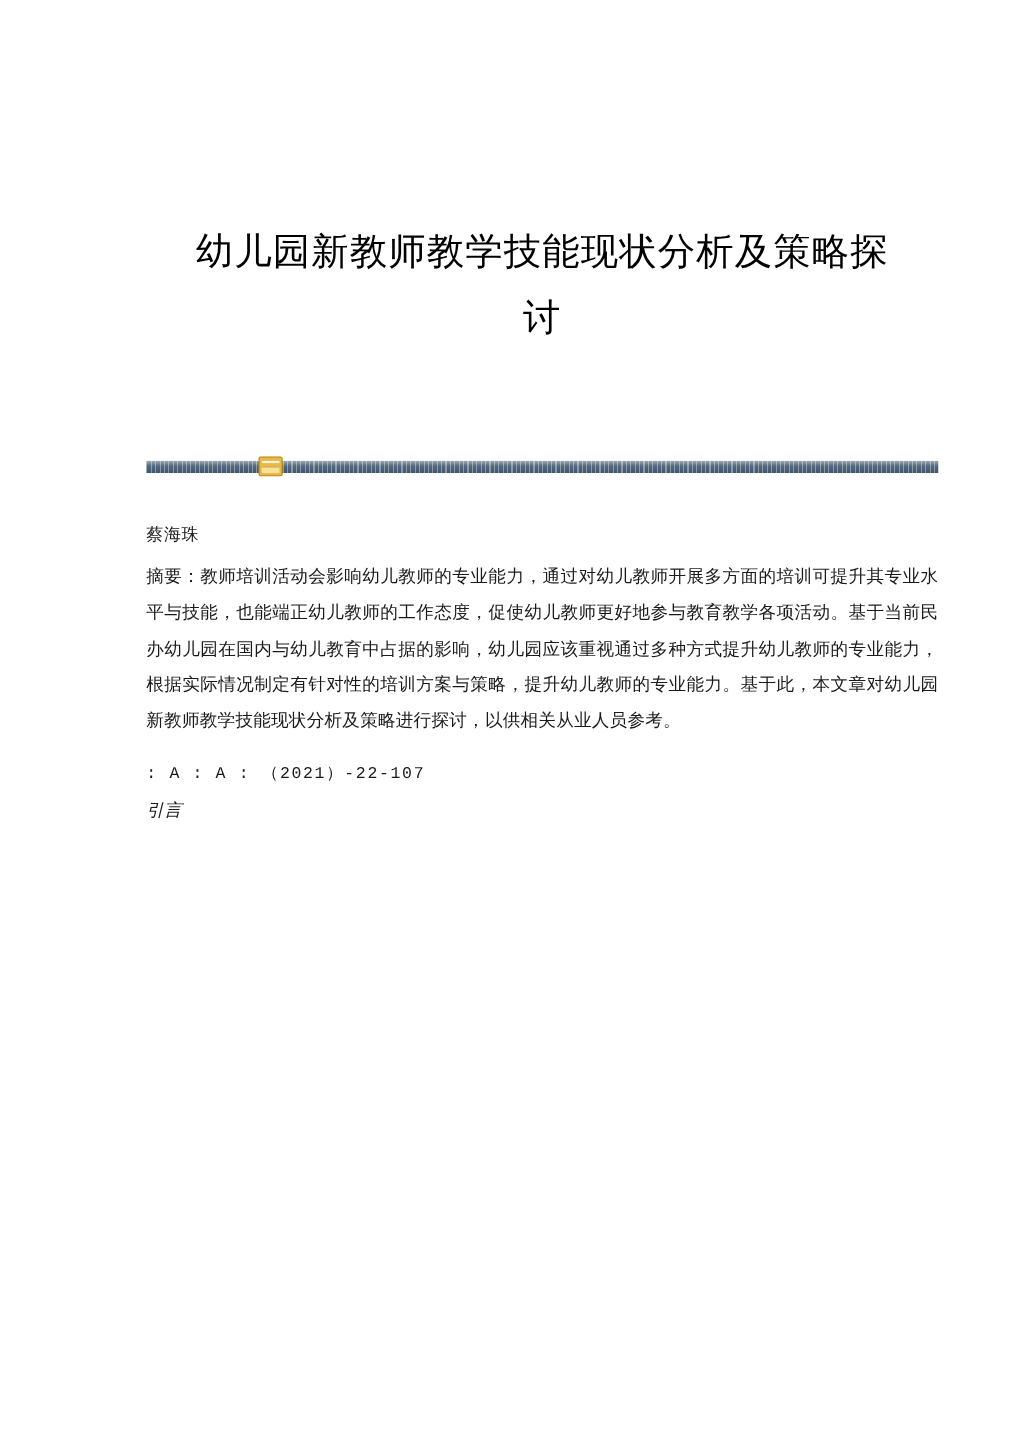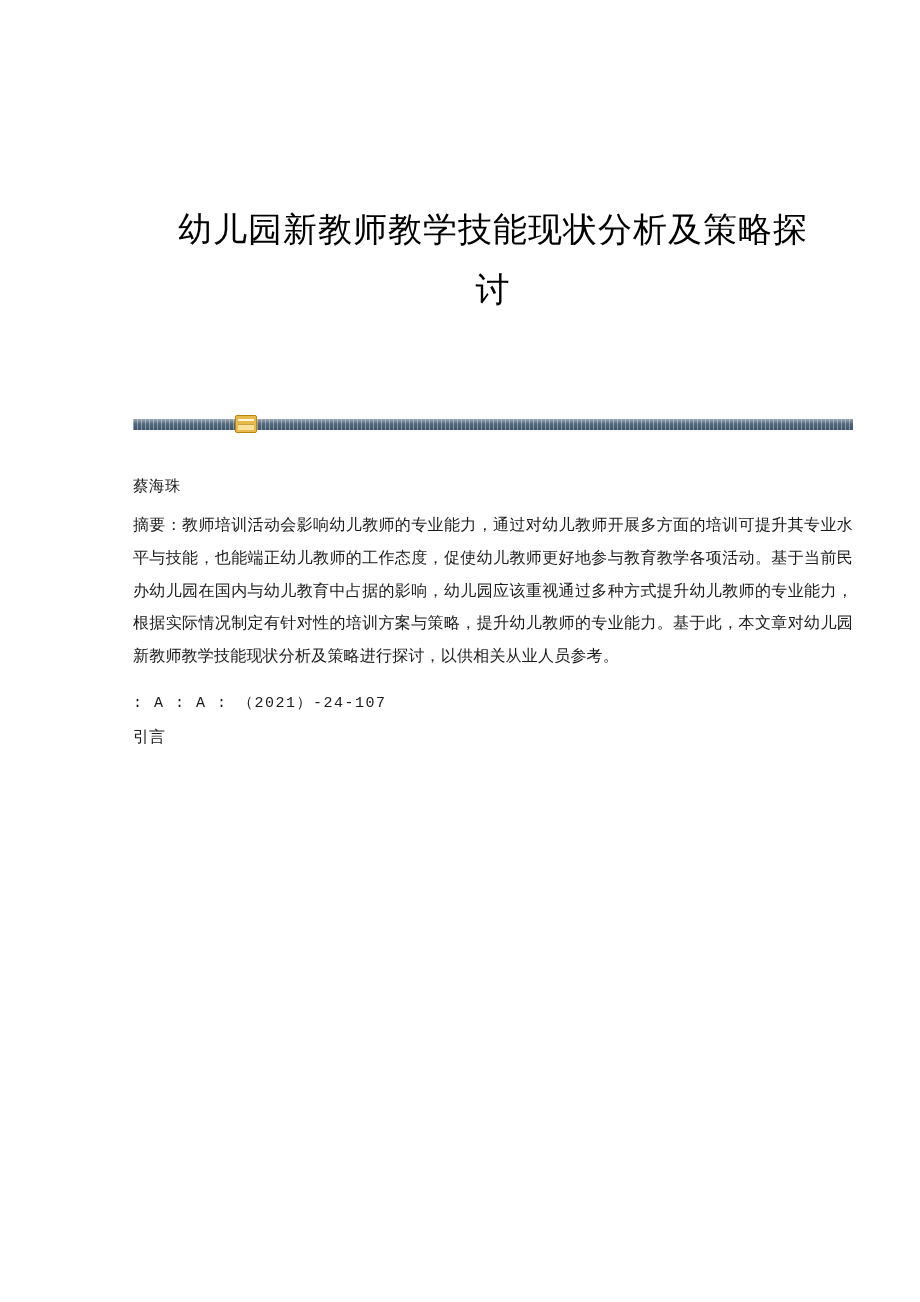--- a/index.html
+++ b/index.html
@@ -115,20 +115,21 @@
   }
   .para-meta {
     margin-top: 20px;
     font-family: "Liberation Mono", "DejaVu Sans Mono", monospace;
     font-size: 15px;
     letter-spacing: 1.5px;
   }
   .para-heading {
     margin-top: 8px;
     font-size: 16px;
+    font-style: italic;
   }
 </style>
 </head>
 <body>
 
 <div class="page">
   <div class="content">
 
     <h1 class="doc-title">幼儿园新教师教学技能现状分析及策略探讨</h1>
 
@@ -136,18 +137,18 @@
       <div class="divider-bar"></div>
       <div class="divider-hatch"></div>
       <div class="divider-icon"></div>
     </div>
 
     <div class="author">蔡海珠</div>
 
     <p class="para">摘要：教师培训活动会影响幼儿教师的专业能力，通过对幼儿教师开展多方面的培训可提升其专业水平与技能，也能端正幼儿教师的工作态度，促使幼儿教师更好地参与教育教学各项活动。基于当前民办幼儿园在国内与幼儿教育中占据的影响，幼儿园应该重视通过多种方式提升幼儿教师的专业能力，根据实际情况制定有针对性的培训方案与策略，提升幼儿教师的专业能力。基于此，本文章对幼儿园新教师教学技能现状分析及策略进行探讨，以供相关从业人员参考。</p>
 
 
-    <p class="para-meta">: A  : A  : （2021）-24-107</p>
+    <p class="para-meta">: A  : A  : （2021）-22-107</p>
 
     <p class="para-heading">引言</p>
 
   </div>
 </div>
 
 </body></html>

